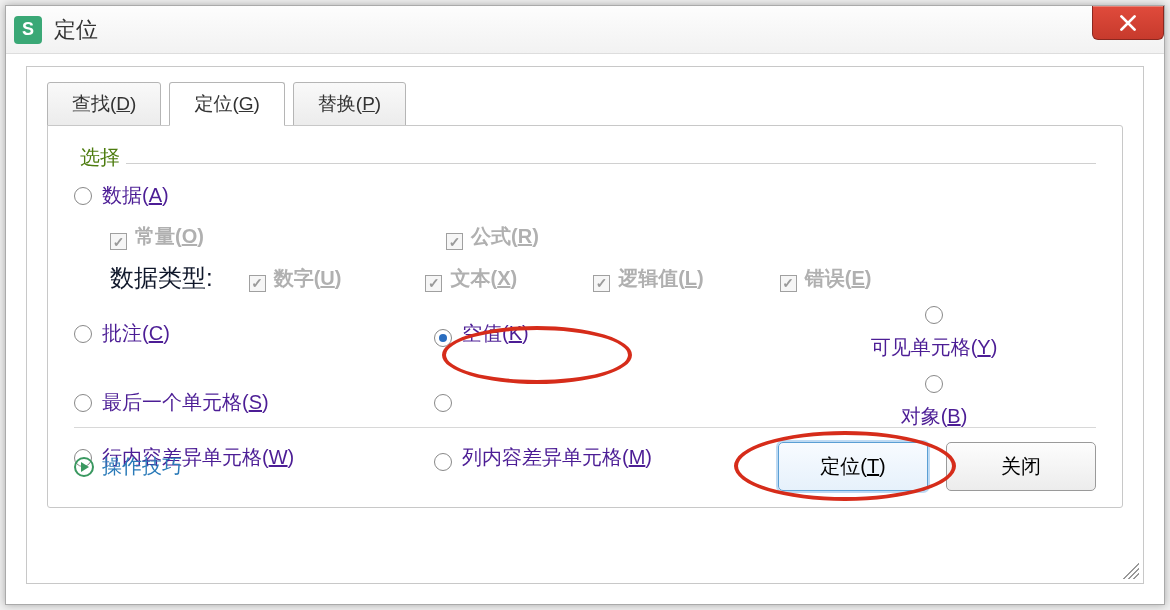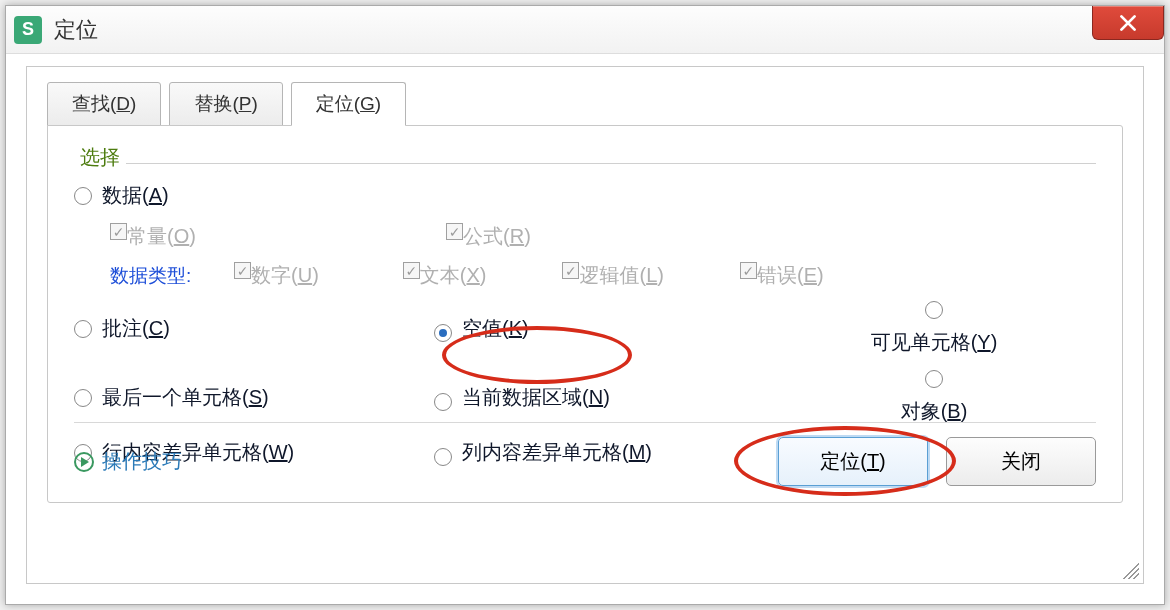--- a/index.html
+++ b/index.html
@@ -114,39 +114,39 @@
   display: inline-flex; align-items: center; justify-content: center;
   flex-shrink: 0;
   cursor: pointer;
 }
 .radio.selected::after {
   content: "";
   width: 8px; height: 8px;
   background: #2a6dbf;
   border-radius: 50%;
 }
-.opt-label { font-size: 20px; color: #0f172a; }
+.opt-label { font-size: 20px; color: #4c1d95; }
 .opt-label.disabled { color: #b0b0b0; }
 .opt-label .ul { text-decoration: underline; }
 
 .checkbox {
   width: 17px; height: 17px;
   border: 1px solid #a0a0a0;
   background: #f6f6f6;
   display: inline-flex; align-items: center; justify-content: center;
   flex-shrink: 0;
   color: #9a9a9a;
   font-size: 14px;
 }
 .checkbox::after { content: "✓"; }
 
 .indent { padding-left: 36px; }
 .sub-row { display: flex; align-items: center; gap: 36px; margin-bottom: 12px; }
-.sub-item { display: flex; align-items: flex-start; gap: 0; }
-.dtype-label { font-size: 19px; color: #1d4ed8; min-width: 88px; }
+.sub-item { display: flex; align-items: flex-end; gap: 8px; font-weight: bold; }
+.dtype-label { font-size: 24px; color: #0f172a; min-width: 88px; }
 
 .footer {
   position: absolute;
   left: 26px; right: 26px; bottom: 16px;
   display: flex;
   justify-content: space-between;
   padding-top: 14px;
   border-top: 1px solid #d8d8d8;
   gap: 9px;
 }
@@ -215,22 +215,22 @@
     <div class="close-btn">
       <svg viewBox="0 0 20 20">
           <path d="M4 4 L16 16 M16 4 L4 16" stroke="#fff" stroke-width="2.5" stroke-linecap="round"></path>
         </svg>
     </div>
   </div>
 
   <div class="content">
     <div class="tabs">
       <div class="tab"><span>查找(<span class="ul">D</span>)</span></div>
+      <div class="tab active"><span>定位(<span class="ul">G</span>)</span></div>
       <div class="tab"><span>替换(<span class="ul">P</span>)</span></div>
-      <div class="tab active"><span>定位(<span class="ul">G</span>)</span></div>
     </div>
 
     <div class="panel">
       <span class="group-label">选择</span>
       <div class="group-line"></div>
 
       <div class="row">
         <div class="col1">
           <span class="radio"></span>
           <span class="opt-label">数据(<span class="ul">A</span>)</span>
@@ -284,21 +284,20 @@
         </div>
       </div>
 
       <div class="row">
         <div class="col1">
           <span class="radio"></span>
           <span class="opt-label">最后一个单元格(<span class="ul">S</span>)</span>
         </div>
         <div class="col2">
           <span class="radio"></span>
-          <span class="opt-label">当前数据区域(<span class="ul">N</span>)</span>
         </div>
         <div class="col3">
           <span class="radio"></span>
           <span class="opt-label">对象(<span class="ul">B</span>)</span>
         </div>
       </div>
 
       <div class="row">
         <div class="col1">
           <span class="radio"></span>

